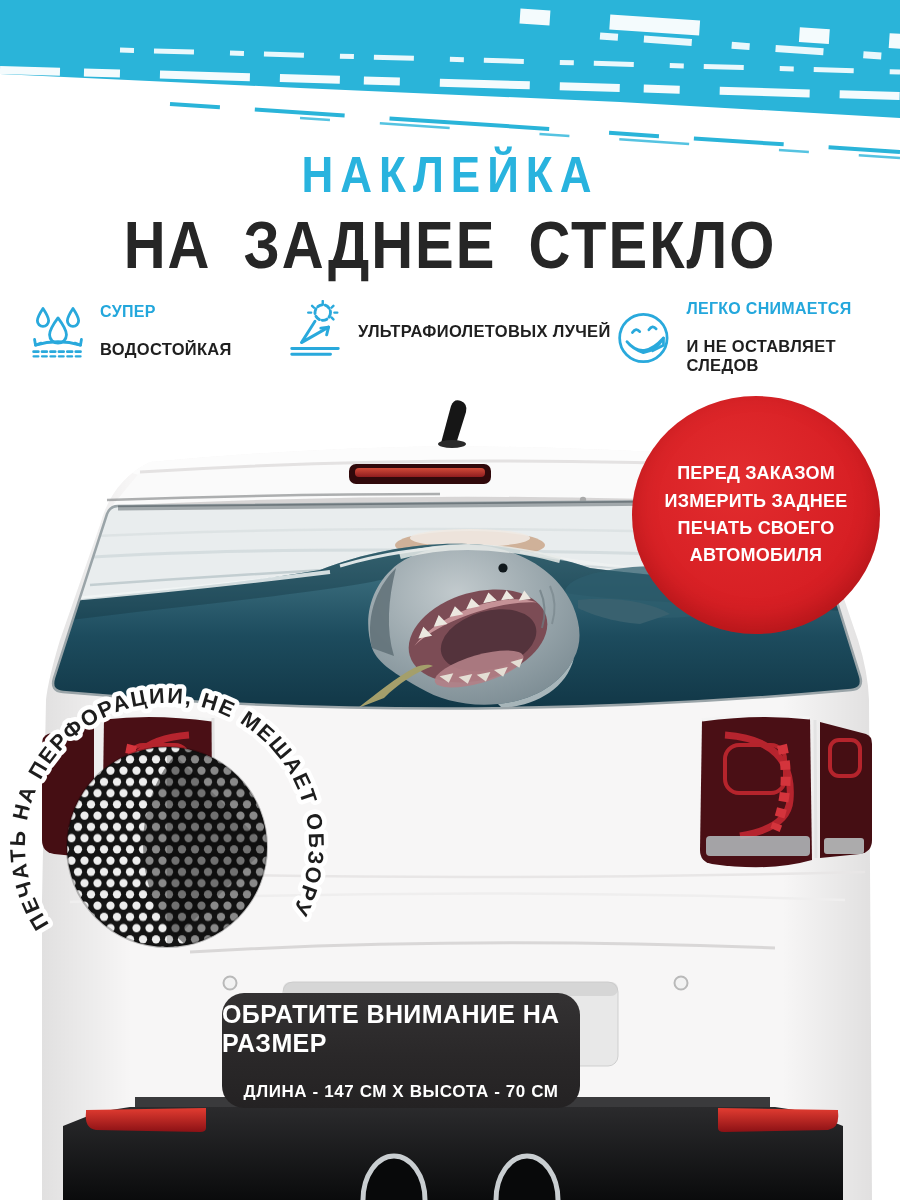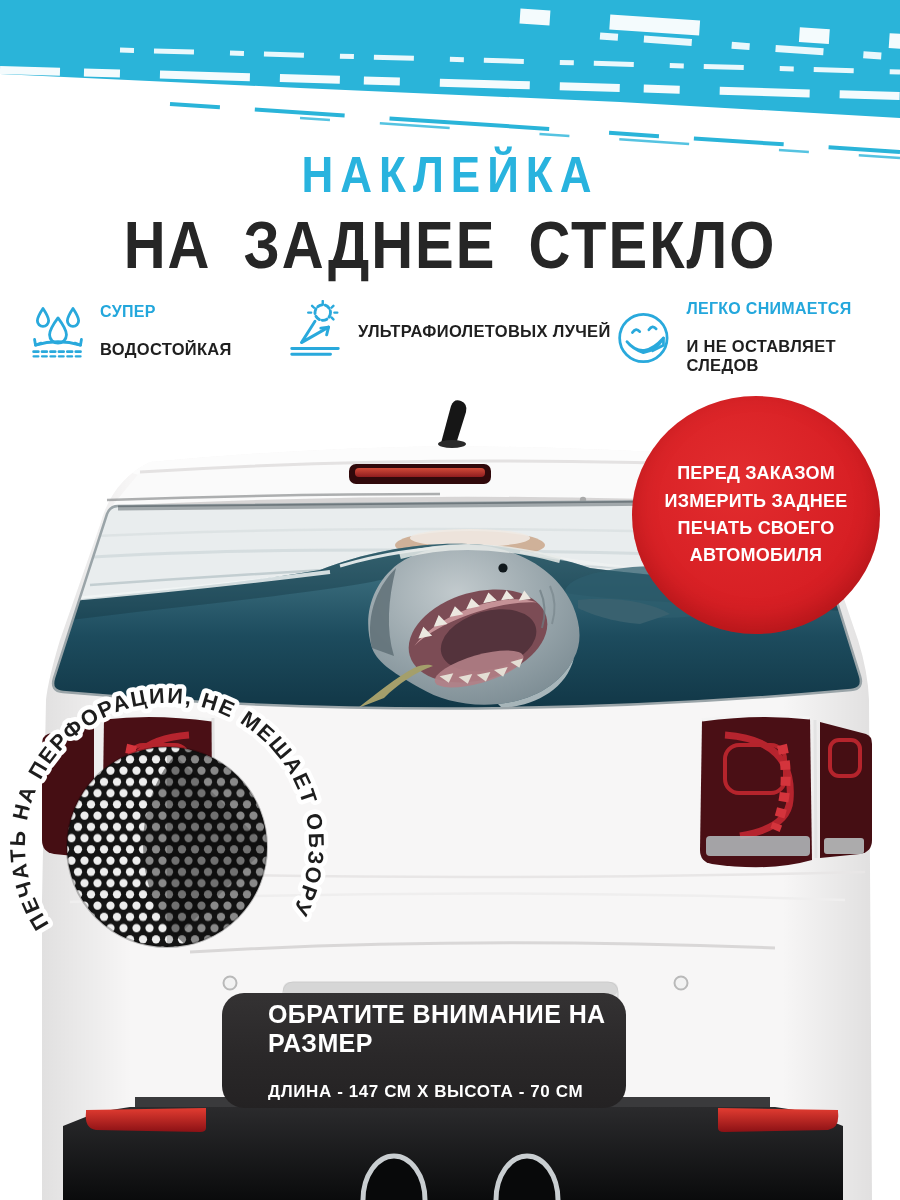--- a/index.html
+++ b/index.html
@@ -24,21 +24,21 @@
   .badge{left:632px;top:396px;width:248px;height:238px;border-radius:50%;z-index:4;
          background:radial-gradient(circle at 42% 36%,#e22c2e 0%,#d71f24 60%,#c8191f 100%);
          box-shadow:inset 0 -10px 24px rgba(90,0,0,.25);
          display:flex;flex-direction:column;align-items:center;justify-content:center;text-align:center;color:#fff;}
   .badge .btitle{font-size:27px;font-weight:900;letter-spacing:.5px;margin-bottom:14px;}
   .badge .bline{font-size:18px;font-weight:800;line-height:1.52;letter-spacing:.2px;}
 
   
   .plate{left:222px;top:993px;width:358px;height:115px;border-radius:22px;z-index:4;
          background:linear-gradient(180deg,#343233 0%,#2a2829 55%,#242223 100%);
-         display:flex;flex-direction:column;justify-content:center;color:#ffffff;padding-left:46px;}
+         display:flex;flex-direction:column;align-items:center;justify-content:center;color:#ffffff;}
   .plate .ptitle{font-size:25px;font-weight:900;letter-spacing:.4px;}
   .plate .pdims{font-size:17px;font-weight:700;letter-spacing:.6px;margin-top:24px;}
 
   svg text{font-family:"Liberation Sans",sans-serif;}
   .z0{z-index:0;} .z1{z-index:1;} .z2{z-index:2;}
 </style>
 </head>
 <body>
 
 <div id="canvas">

